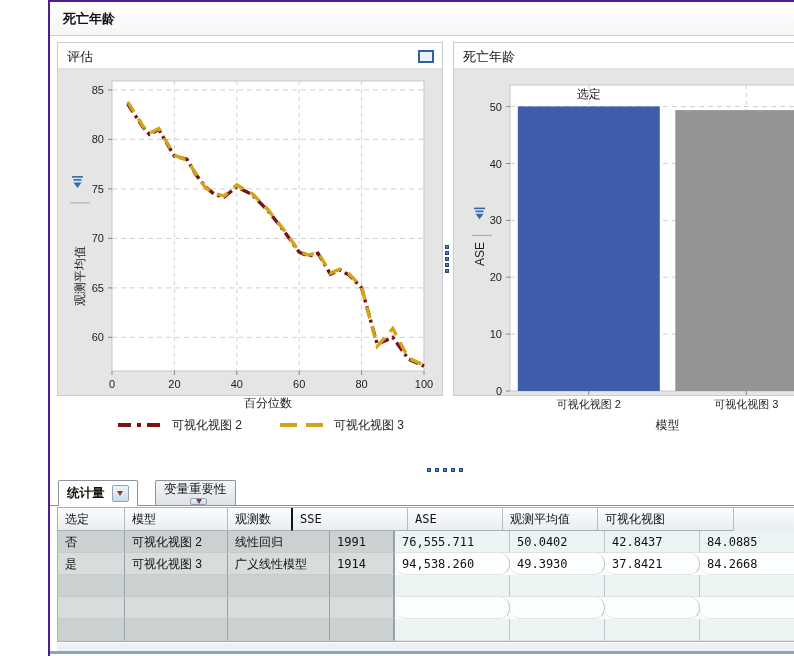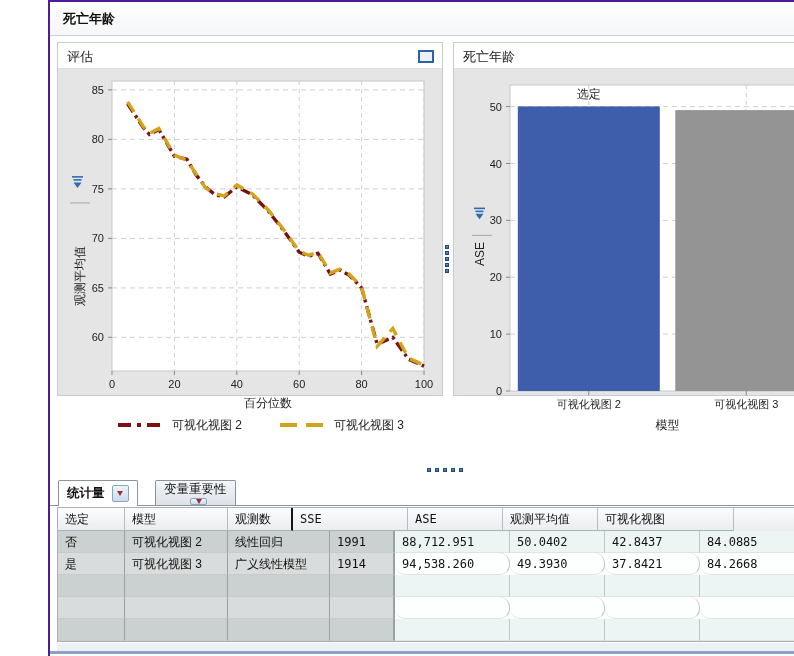--- a/index.html
+++ b/index.html
@@ -209,21 +209,21 @@
         <div class="tcell h right mono " style="width:115px">SSE</div>
         <div class="tcell h right mono " style="width:95px">ASE</div>
         <div class="tcell h right mono " style="width:95px">观测平均值</div>
         <div class="tcell h right mono " style="width:136px">可视化视图</div>
       </div>
       <div class="trow body odd">
         <div class="tcell frozen   " style="width:67px">否</div>
         <div class="tcell frozen   " style="width:103px">可视化视图 2</div>
         <div class="tcell frozen   " style="width:102px">线性回归</div>
         <div class="tcell frozen  mono freeze-edge" style="width:65px">1991</div>
-        <div class="tcell free right mono " style="width:115px">88,712.951</div>
+        <div class="tcell free right mono " style="width:115px">76,555.711</div>
         <div class="tcell free right mono " style="width:95px">50.0402</div>
         <div class="tcell free right mono " style="width:95px">42.8437</div>
         <div class="tcell free right mono " style="width:136px">84.0885</div>
       </div>
       <div class="trow body even">
         <div class="tcell frozen   " style="width:67px">是</div>
         <div class="tcell frozen   " style="width:103px">可视化视图 3</div>
         <div class="tcell frozen   " style="width:102px">广义线性模型</div>
         <div class="tcell frozen  mono freeze-edge" style="width:65px">1914</div>
         <div class="tcell free right mono " style="width:115px">94,538.260</div>

